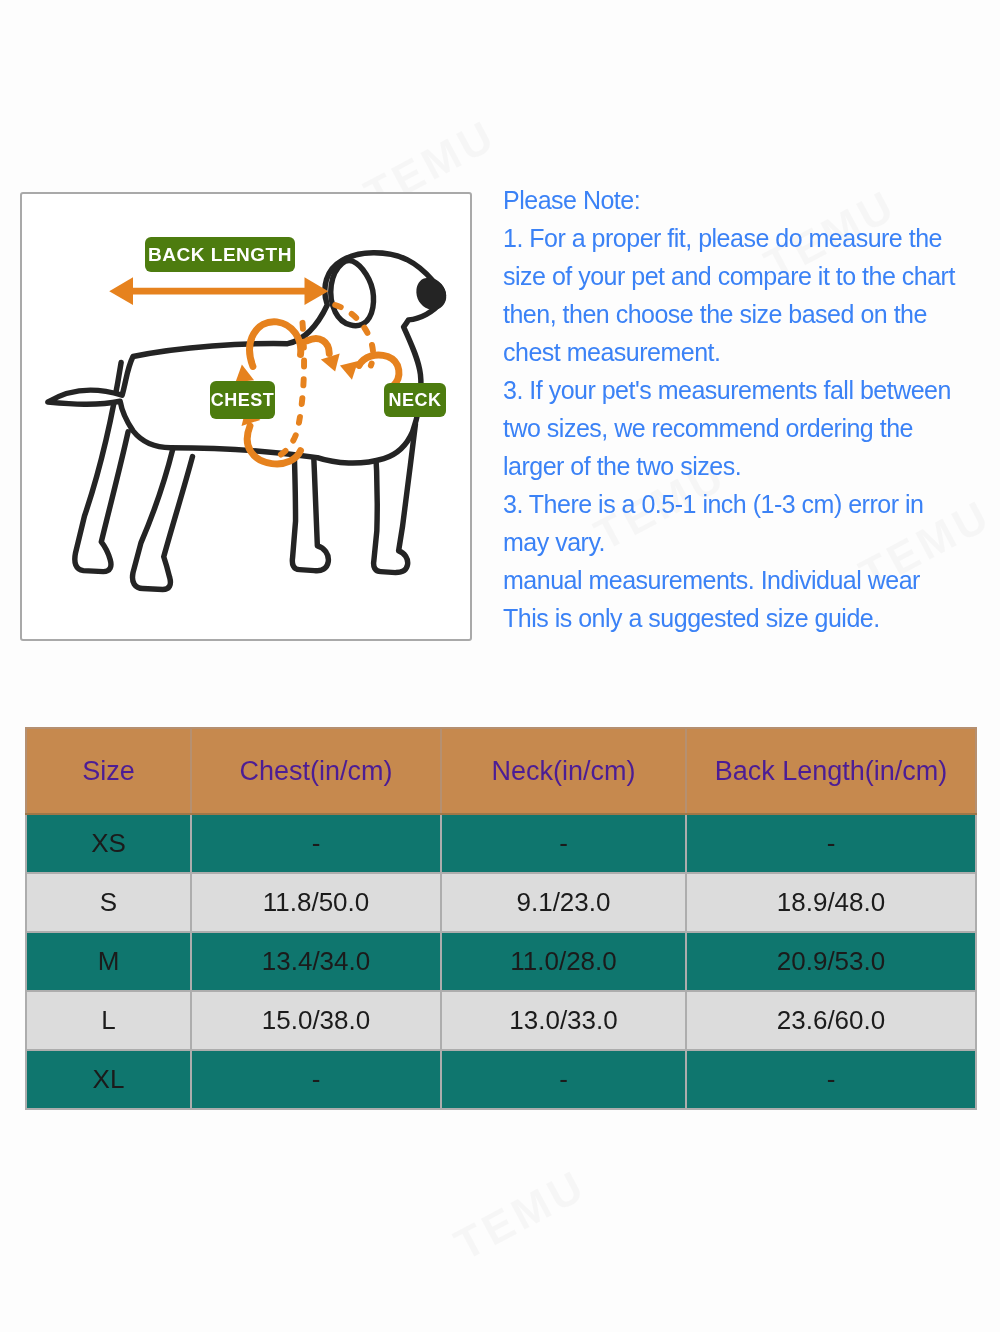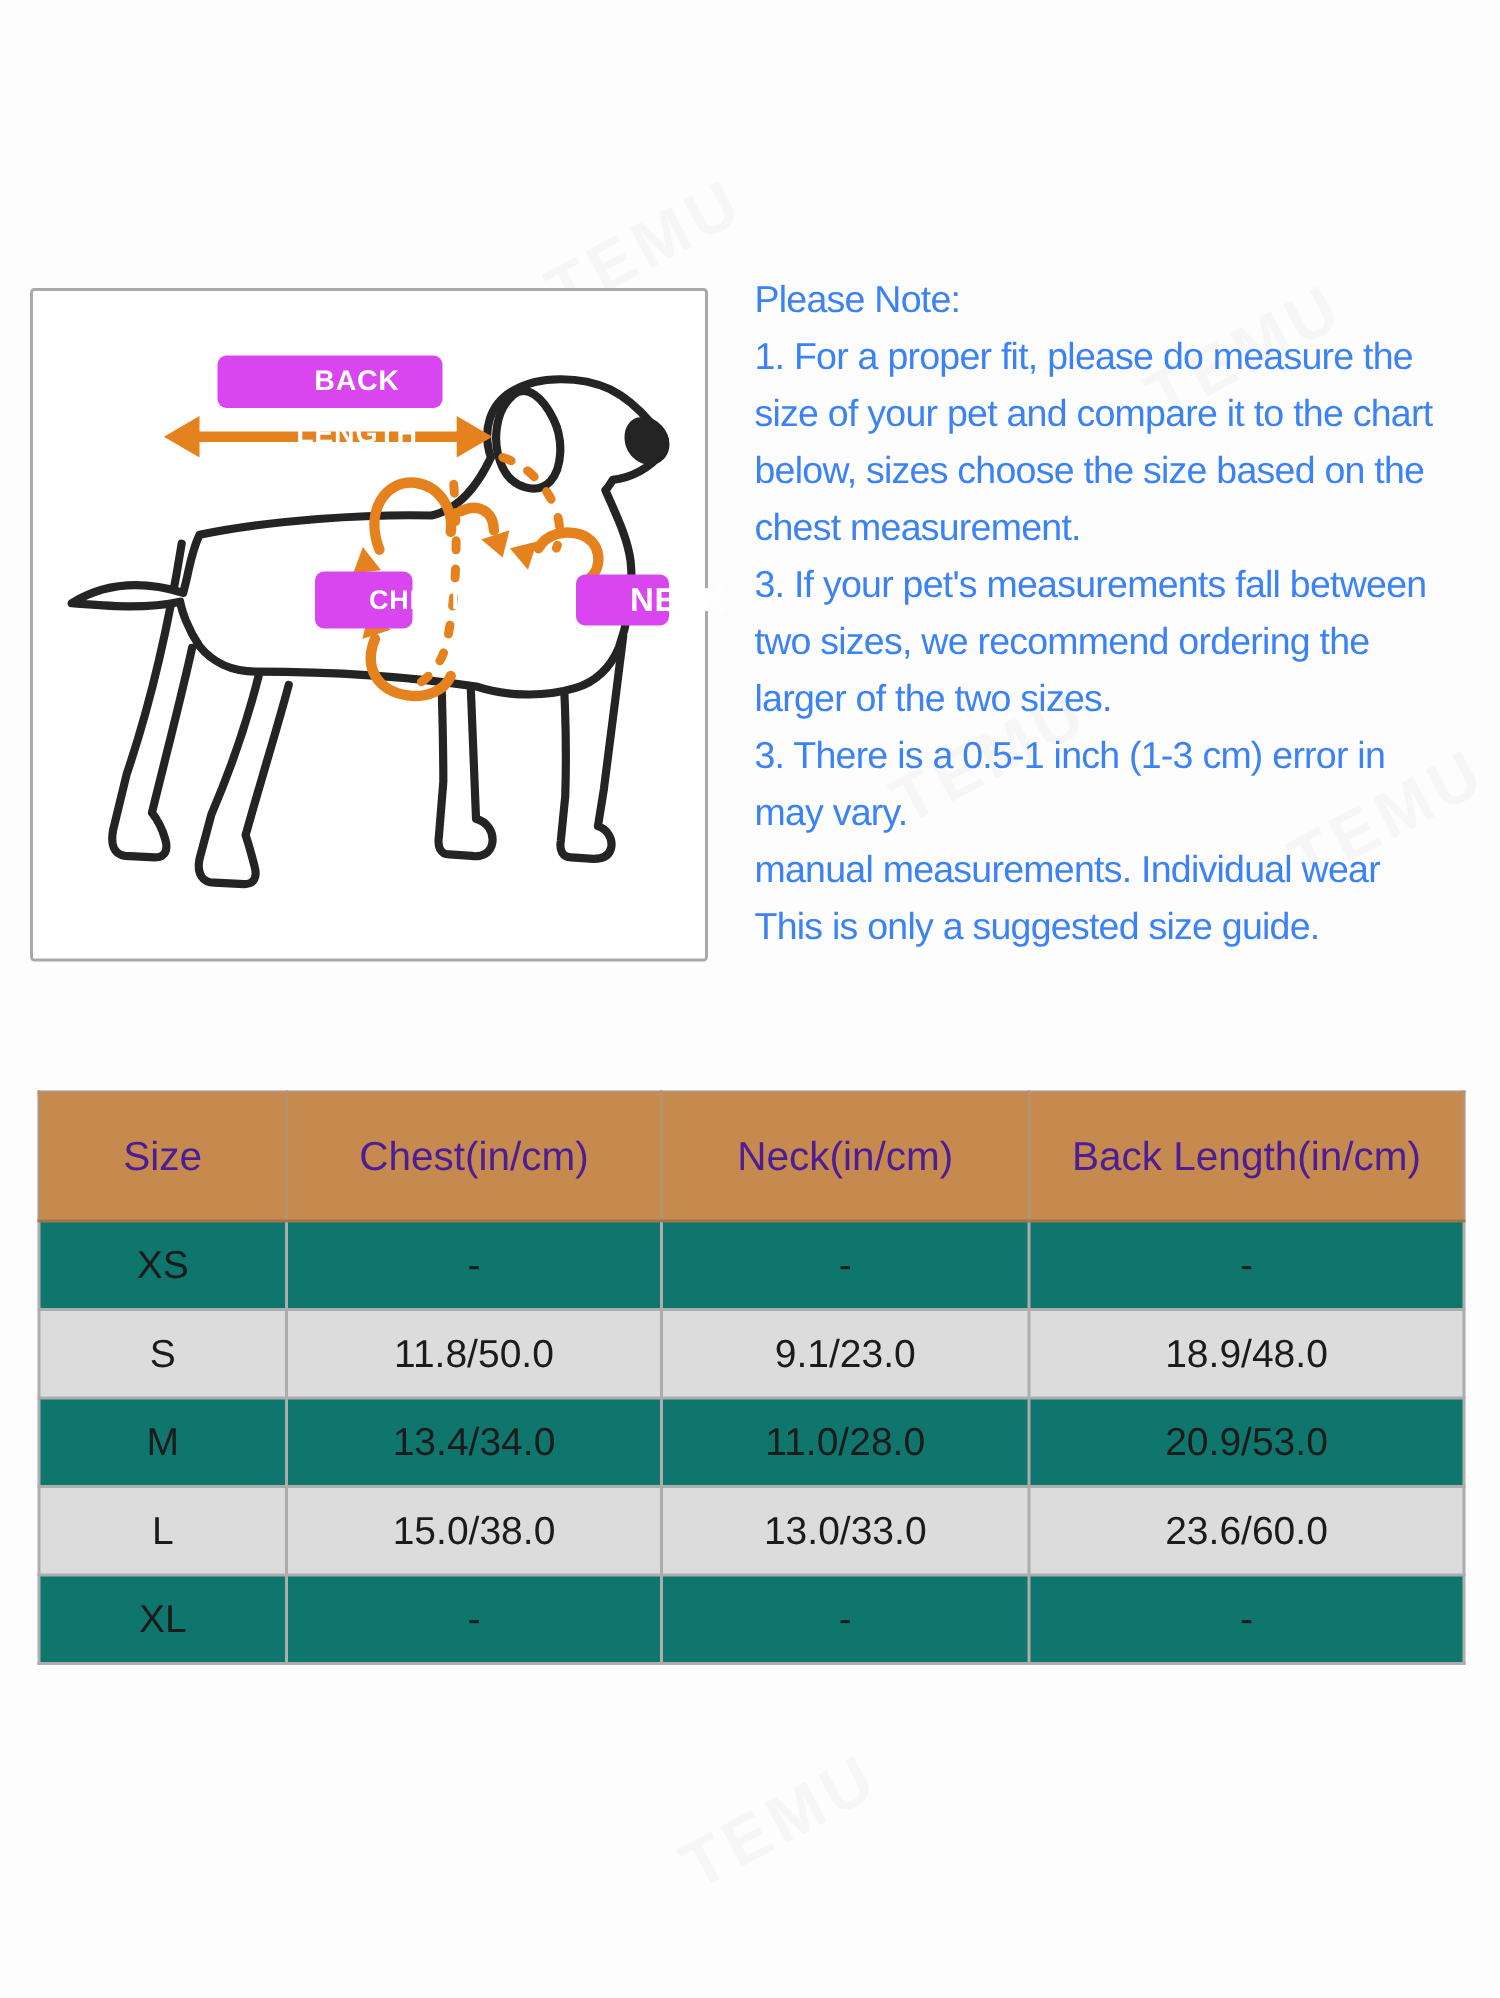--- a/index.html
+++ b/index.html
@@ -7,25 +7,25 @@
   .page { position:relative; width:1000px; height:1332px; background:#fdfdfd; overflow:hidden; }
 
   
   .wm { position:absolute; font-size:44px; font-weight:bold; color:#888888; opacity:0.05;
         transform:rotate(-28deg); letter-spacing:4px; pointer-events:none; }
 
   
   .diagram-box { position:absolute; left:20px; top:192px; width:452px; height:449px;
                  background:#ffffff; border:2px solid #a9a9a9; border-radius:3px; }
   .diagram-box svg { position:absolute; left:0; top:0; width:100%; height:100%; }
-  .tag { position:absolute; background:#d946ef; color:#ffffff; font-weight:bold;
-         border-radius:6px; text-align:center; letter-spacing:0.5px;padding-left:36px; }
+  .tag { position:absolute; background:#4d7c0f; color:#ffffff; font-weight:bold;
+         border-radius:6px; text-align:center; letter-spacing:0.5px; }
   .tag-backlength { left:123px; top:43px; width:150px; height:35px; font-size:19px; line-height:35px; }
   .tag-chest { left:188px; top:187px; width:65px; height:38px; font-size:18px; line-height:38px; }
-  .tag-neck  { left:362px; top:189px; width:62px; height:34px; font-size:22px; line-height:34px; }
+  .tag-neck  { left:362px; top:189px; width:62px; height:34px; font-size:18px; line-height:34px; }
 
   
   .notes { position:absolute; left:503px; top:181px; color:#3b82f6; }
   .notes div { font-size:25px; line-height:38px; letter-spacing:-0.5px; white-space:nowrap; }
 
   
   .size-table { position:absolute; left:25px; top:727px; width:950px;
                 border-collapse:collapse; table-layout:fixed; text-align:center; }
   .size-table th, .size-table td { border:2px solid #adadad; }
   .size-table thead th { background:#c6894e; color:#4c1d95; font-weight:normal;
@@ -107,21 +107,21 @@
     </svg>
     <div class="tag tag-backlength">BACK LENGTH</div>
     <div class="tag tag-chest">CHEST</div>
     <div class="tag tag-neck">NECK</div>
   </div>
 
   <div class="notes">
     <div>Please Note:</div>
     <div>1. For a proper fit, please do measure the</div>
     <div>size of your pet and compare it to the chart</div>
-    <div>below, sizes choose the size based on the</div>
+    <div>then, then choose the size based on the</div>
     <div>chest measurement.</div>
     <div>3. If your pet's measurements fall between</div>
     <div>two sizes, we recommend ordering the</div>
     <div>larger of the two sizes.</div>
     <div>3. There is a 0.5-1 inch (1-3 cm) error in</div>
     <div>may vary.</div>
     <div>manual measurements. Individual wear</div>
     <div>This is only a suggested size guide.</div>
   </div>
 

